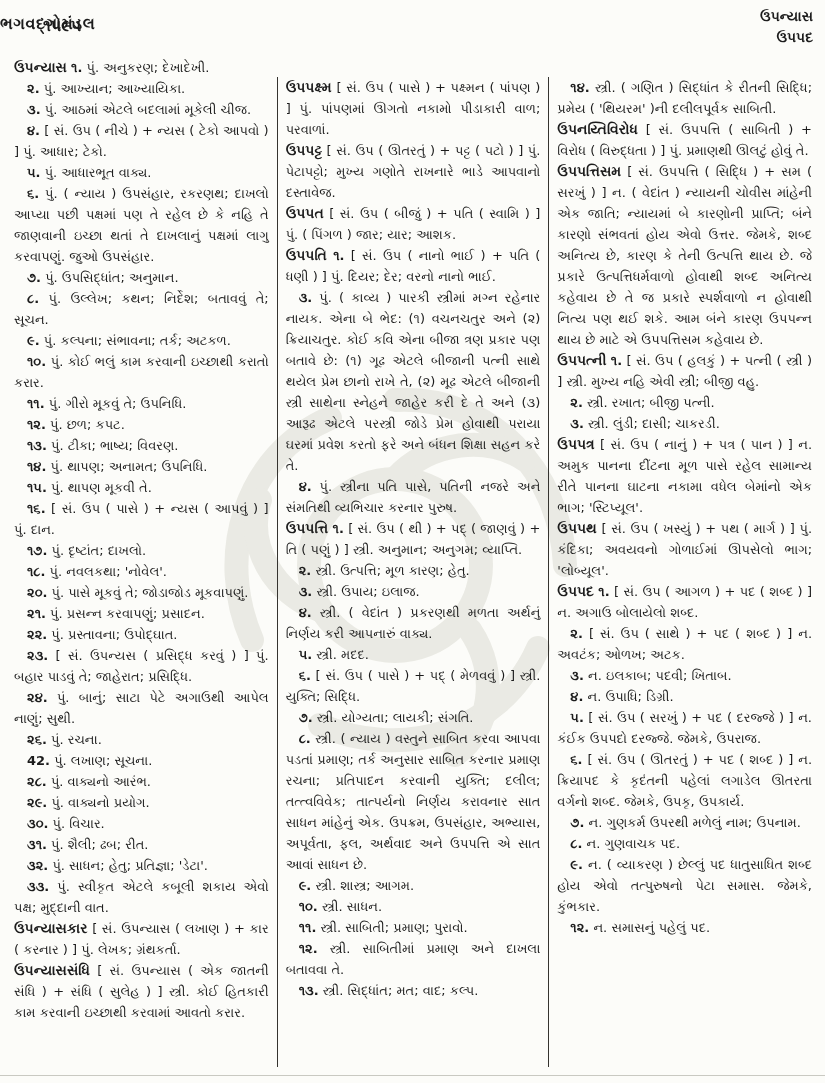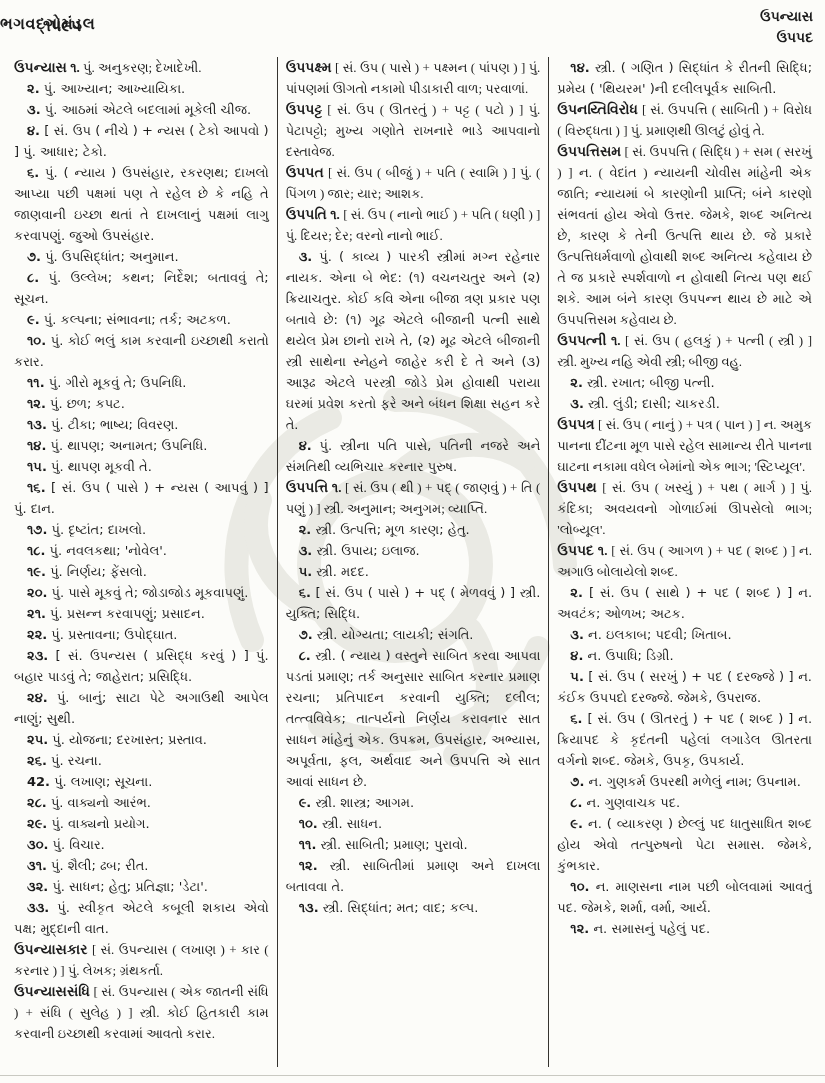--- a/index.html
+++ b/index.html
@@ -10,24 +10,24 @@
   }
   .page-number { position:absolute; left:28px; top:16px; font-weight:700; font-size:16px;margin-left:15px; }
   .page-title  { position:absolute; left:0; right:0; top:14px; text-align:left; font-weight:700; font-size:16px; letter-spacing:.5px; }
   .word-range  { position:absolute; right:12px; top:6px; text-align:right; font-weight:700; font-size:14px; line-height:21px; }
   .watermark   { position:absolute; left:170px; top:340px; z-index:0; }
   .columns {
     position:absolute; top:57px; left:6px; right:5px; bottom:16px;
     display:flex; z-index:1;
   }
   .col { flex:1 1 0; padding:0 8px; overflow:hidden; }
-  .col + .col { border-left:1.5px solid #35332f; }
+  .col + .col { border-left:1.5px solid #35332f;margin-top:20px; }
   .entry { margin:0; font-size:13px; line-height:21px; text-align:justify; }
   .sub-entry  { text-indent:13px; }
-  .head-entry { text-indent:0;font-family:Liberation Serif, serif; }
+  .head-entry { text-indent:0; }
   .hw  { font-weight:700; font-size:14px; }
   .num { font-weight:700; }
   .bottom-rule { position:absolute; left:0; right:0; bottom:7px; border-top:1px solid #c9c9c2; }
 </style>
 </head>
 <body>
 
 <div class="page">
 
   <svg class="watermark" width="450" height="450" viewBox="0 0 450 450" aria-hidden="true">
@@ -48,40 +48,39 @@
     <div>ઉપન્યાસ</div>
     <div>ઉપપદ</div>
   </div>
 
   <div class="columns" id="columns">
       <div class="col">
         <p class="entry head-entry"><b class="hw">ઉપન્યાસ</b> <b class="num">૧.</b> <span>પું. અનુકરણ; દેખાદેખી.</span></p>
         <p class="entry sub-entry"><b class="num">૨.</b> <span>પું. આખ્યાન; આખ્યાયિકા.</span></p>
         <p class="entry sub-entry"><b class="num">૩.</b> <span>પું. આઠમાં એટલે બદલામાં મૂકેલી ચીજ.</span></p>
         <p class="entry sub-entry"><b class="num">૪.</b> <span>[ સં. ઉપ ( નીચે ) + ન્યસ ( ટેકો આપવો ) ] પું. આધાર; ટેકો.</span></p>
+        <p class="entry sub-entry"><b class="num">૫.</b> <span>પું. આધારભૂત વાક્ય.</span></p>
         <p class="entry sub-entry"><b class="num">૬.</b> <span>પું. ( ન્યાય ) ઉપસંહાર, રકરણથ; દાખલો આપ્યા પછી પક્ષમાં પણ તે રહેલ છે કે નહિ તે જાણવાની ઇચ્છા થતાં તે દાખલાનું પક્ષમાં લાગુ કરવાપણું. જુઓ ઉપસંહાર.</span></p>
         <p class="entry sub-entry"><b class="num">૭.</b> <span>પું. ઉપસિદ્ધાંત; અનુમાન.</span></p>
         <p class="entry sub-entry"><b class="num">૮.</b> <span>પું. ઉલ્લેખ; કથન; નિર્દેશ; બતાવવું તે; સૂચન.</span></p>
         <p class="entry sub-entry"><b class="num">૯.</b> <span>પું. કલ્પના; સંભાવના; તર્ક; અટકળ.</span></p>
         <p class="entry sub-entry"><b class="num">૧૦.</b> <span>પું. કોઈ ભલું કામ કરવાની ઇચ્છાથી કરાતો કરાર.</span></p>
         <p class="entry sub-entry"><b class="num">૧૧.</b> <span>પું. ગીરો મૂકવું તે; ઉપનિધિ.</span></p>
         <p class="entry sub-entry"><b class="num">૧૨.</b> <span>પું. છળ; કપટ.</span></p>
         <p class="entry sub-entry"><b class="num">૧૩.</b> <span>પું. ટીકા; ભાષ્ય; વિવરણ.</span></p>
         <p class="entry sub-entry"><b class="num">૧૪.</b> <span>પું. થાપણ; અનામત; ઉપનિધિ.</span></p>
         <p class="entry sub-entry"><b class="num">૧૫.</b> <span>પું. થાપણ મૂકવી તે.</span></p>
         <p class="entry sub-entry"><b class="num">૧૬.</b> <span>[ સં. ઉપ ( પાસે ) + ન્યસ ( આપવું ) ] પું. દાન.</span></p>
         <p class="entry sub-entry"><b class="num">૧૭.</b> <span>પું. દૃષ્ટાંત; દાખલો.</span></p>
         <p class="entry sub-entry"><b class="num">૧૮.</b> <span>પું. નવલકથા; 'નોવેલ'.</span></p>
-        <p class="entry sub-entry"><b class="num">૧૯.</b> <span>પું. નિર્ણય; ફેંસલો.</span></p>
         <p class="entry sub-entry"><b class="num">૨૦.</b> <span>પું. પાસે મૂકવું તે; જોડાજોડ મૂકવાપણું.</span></p>
         <p class="entry sub-entry"><b class="num">૨૧.</b> <span>પું. પ્રસન્ન કરવાપણું; પ્રસાદન.</span></p>
         <p class="entry sub-entry"><b class="num">૨૨.</b> <span>પું. પ્રસ્તાવના; ઉપોદ્ઘાત.</span></p>
         <p class="entry sub-entry"><b class="num">૨૩.</b> <span>[ સં. ઉપન્યસ ( પ્રસિદ્ધ કરવું ) ] પું. બહાર પાડવું તે; જાહેરાત; પ્રસિદ્ધિ.</span></p>
         <p class="entry sub-entry"><b class="num">૨૪.</b> <span>પું. બાનું; સાટા પેટે અગાઉથી આપેલ નાણું; સુથી.</span></p>
-        <p class="entry sub-entry"><b class="num">૨૫.</b> <span>પું. યોજના; દરખાસ્ત; પ્રસ્તાવ.</span></p>
         <p class="entry sub-entry"><b class="num">૨૬.</b> <span>પું. રચના.</span></p>
         <p class="entry sub-entry"><b class="num">42.</b> <span>પું. લખાણ; સૂચના.</span></p>
         <p class="entry sub-entry"><b class="num">૨૮.</b> <span>પું. વાક્યનો આરંભ.</span></p>
         <p class="entry sub-entry"><b class="num">૨૯.</b> <span>પું. વાક્યનો પ્રયોગ.</span></p>
         <p class="entry sub-entry"><b class="num">૩૦.</b> <span>પું. વિચાર.</span></p>
         <p class="entry sub-entry"><b class="num">૩૧.</b> <span>પું. શૈલી; ઢબ; રીત.</span></p>
         <p class="entry sub-entry"><b class="num">૩૨.</b> <span>પું. સાધન; હેતુ; પ્રતિજ્ઞા; 'ડેટા'.</span></p>
         <p class="entry sub-entry"><b class="num">૩૩.</b> <span>પું. સ્વીકૃત એટલે કબૂલી શકાય એવો પક્ષ; મુદ્દાની વાત.</span></p>
         <p class="entry head-entry"><b class="hw">ઉપન્યાસકાર</b> <span>[ સં. ઉપન્યાસ ( લખાણ ) + કાર ( કરનાર ) ] પું. લેખક; ગ્રંથકર્તા.</span></p>
         <p class="entry head-entry"><b class="hw">ઉપન્યાસસંધિ</b> <span>[ સં. ઉપન્યાસ ( એક જાતની સંધિ ) + સંધિ ( સુલેહ ) ] સ્ત્રી. કોઈ હિતકારી કામ કરવાની ઇચ્છાથી કરવામાં આવતો કરાર.</span></p>
@@ -89,20 +88,21 @@
       <div class="col">
         <p class="entry head-entry"><b class="hw">ઉપપક્ષ્મ</b> <span>[ સં. ઉપ ( પાસે ) + પક્ષ્મન ( પાંપણ ) ] પું. પાંપણમાં ઊગતો નકામો પીડાકારી વાળ; પરવાળાં.</span></p>
         <p class="entry head-entry"><b class="hw">ઉપપટ્ટ</b> <span>[ સં. ઉપ ( ઊતરતું ) + પટ્ટ ( પટો ) ] પું. પેટાપટ્ટો; મુખ્ય ગણોતે રાખનારે ભાડે આપવાનો દસ્તાવેજ.</span></p>
         <p class="entry head-entry"><b class="hw">ઉપપત</b> <span>[ સં. ઉપ ( બીજું ) + પતિ ( સ્વામિ ) ] પું. ( પિંગળ ) જાર; યાર; આશક.</span></p>
         <p class="entry head-entry"><b class="hw">ઉપપતિ</b> <b class="num">૧.</b> <span>[ સં. ઉપ ( નાનો ભાઈ ) + પતિ ( ધણી ) ] પું. દિયર; દેર; વરનો નાનો ભાઈ.</span></p>
         <p class="entry sub-entry"><b class="num">૩.</b> <span>પું. ( કાવ્ય ) પારકી સ્ત્રીમાં મગ્ન રહેનાર નાયક. એના બે ભેદ: (૧) વચનચતુર અને (૨) ક્રિયાચતુર. કોઈ કવિ એના બીજા ત્રણ પ્રકાર પણ બતાવે છે: (૧) ગૂઢ એટલે બીજાની પત્ની સાથે થયેલ પ્રેમ છાનો રાખે તે, (૨) મૂઢ એટલે બીજાની સ્ત્રી સાથેના સ્નેહને જાહેર કરી દે તે અને (૩) આરૂઢ એટલે પરસ્ત્રી જોડે પ્રેમ હોવાથી પરાયા ઘરમાં પ્રવેશ કરતો ફરે અને બંધન શિક્ષા સહન કરે તે.</span></p>
         <p class="entry sub-entry"><b class="num">૪.</b> <span>પું. સ્ત્રીના પતિ પાસે, પતિની નજરે અને સંમતિથી વ્યભિચાર કરનાર પુરુષ.</span></p>
         <p class="entry head-entry"><b class="hw">ઉપપત્તિ</b> <b class="num">૧.</b> <span>[ સં. ઉપ ( થી ) + પદ્ ( જાણવું ) + તિ ( પણું ) ] સ્ત્રી. અનુમાન; અનુગમ; વ્યાપ્તિ.</span></p>
         <p class="entry sub-entry"><b class="num">૨.</b> <span>સ્ત્રી. ઉત્પત્તિ; મૂળ કારણ; હેતુ.</span></p>
         <p class="entry sub-entry"><b class="num">૩.</b> <span>સ્ત્રી. ઉપાય; ઇલાજ.</span></p>
+        <p class="entry sub-entry"><b class="num">૪.</b> <span>સ્ત્રી. ( વેદાંત ) પ્રકરણથી મળતા અર્થનું નિર્ણય કરી આપનારું વાક્ય.</span></p>
         <p class="entry sub-entry"><b class="num">૫.</b> <span>સ્ત્રી. મદદ.</span></p>
         <p class="entry sub-entry"><b class="num">૬.</b> <span>[ સં. ઉપ ( પાસે ) + પદ્ ( મેળવવું ) ] સ્ત્રી. યુક્તિ; સિદ્ધિ.</span></p>
         <p class="entry sub-entry"><b class="num">૭.</b> <span>સ્ત્રી. યોગ્યતા; લાયકી; સંગતિ.</span></p>
         <p class="entry sub-entry"><b class="num">૮.</b> <span>સ્ત્રી. ( ન્યાય ) વસ્તુને સાબિત કરવા આપવા પડતાં પ્રમાણ; તર્ક અનુસાર સાબિત કરનાર પ્રમાણ રચના; પ્રતિપાદન કરવાની યુક્તિ; દલીલ; તત્ત્વવિવેક; તાત્પર્યનો નિર્ણય કરાવનાર સાત સાધન માંહેનું એક. ઉપક્રમ, ઉપસંહાર, અભ્યાસ, અપૂર્વતા, ફલ, અર્થવાદ અને ઉપપત્તિ એ સાત આવાં સાધન છે.</span></p>
         <p class="entry sub-entry"><b class="num">૯.</b> <span>સ્ત્રી. શાસ્ત્ર; આગમ.</span></p>
         <p class="entry sub-entry"><b class="num">૧૦.</b> <span>સ્ત્રી. સાધન.</span></p>
         <p class="entry sub-entry"><b class="num">૧૧.</b> <span>સ્ત્રી. સાબિતી; પ્રમાણ; પુરાવો.</span></p>
         <p class="entry sub-entry"><b class="num">૧૨.</b> <span>સ્ત્રી. સાબિતીમાં પ્રમાણ અને દાખલા બતાવવા તે.</span></p>
         <p class="entry sub-entry"><b class="num">૧૩.</b> <span>સ્ત્રી. સિદ્ધાંત; મત; વાદ; કલ્પ.</span></p>
       </div>
@@ -117,19 +117,18 @@
         <p class="entry head-entry"><b class="hw">ઉપપથ</b> <span>[ સં. ઉપ ( ખસ્યું ) + પથ ( માર્ગ ) ] પું. કંદિકા; અવયવનો ગોળાઈમાં ઊપસેલો ભાગ; 'લોબ્યૂલ'.</span></p>
         <p class="entry head-entry"><b class="hw">ઉપપદ</b> <b class="num">૧.</b> <span>[ સં. ઉપ ( આગળ ) + પદ ( શબ્દ ) ] ન. અગાઉ બોલાયેલો શબ્દ.</span></p>
         <p class="entry sub-entry"><b class="num">૨.</b> <span>[ સં. ઉપ ( સાથે ) + પદ ( શબ્દ ) ] ન. અવટંક; ઓળખ; અટક.</span></p>
         <p class="entry sub-entry"><b class="num">૩.</b> <span>ન. ઇલકાબ; પદવી; ખિતાબ.</span></p>
         <p class="entry sub-entry"><b class="num">૪.</b> <span>ન. ઉપાધિ; ડિગ્રી.</span></p>
         <p class="entry sub-entry"><b class="num">૫.</b> <span>[ સં. ઉપ ( સરખું ) + પદ ( દરજ્જે ) ] ન. કંઈક ઉપપદો દરજ્જે. જેમકે, ઉપરાજ.</span></p>
         <p class="entry sub-entry"><b class="num">૬.</b> <span>[ સં. ઉપ ( ઊતરતું ) + પદ ( શબ્દ ) ] ન. ક્રિયાપદ કે કૃદંતની પહેલાં લગાડેલ ઊતરતા વર્ગનો શબ્દ. જેમકે, ઉપકૃ, ઉપકાર્ય.</span></p>
         <p class="entry sub-entry"><b class="num">૭.</b> <span>ન. ગુણકર્મ ઉપરથી મળેલું નામ; ઉપનામ.</span></p>
         <p class="entry sub-entry"><b class="num">૮.</b> <span>ન. ગુણવાચક પદ.</span></p>
         <p class="entry sub-entry"><b class="num">૯.</b> <span>ન. ( વ્યાકરણ ) છેલ્લું પદ ધાતુસાધિત શબ્દ હોય એવો તત્પુરુષનો પેટા સમાસ. જેમકે, કુંભકાર.</span></p>
-        <p class="entry sub-entry"><b class="num">૧૦.</b> <span>ન. માણસના નામ પછી બોલવામાં આવતું પદ. જેમકે, શર્મા, વર્મા, આર્ય.</span></p>
         <p class="entry sub-entry"><b class="num">૧૨.</b> <span>ન. સમાસનું પહેલું પદ.</span></p>
       </div>
     </div>
 
   <div class="bottom-rule"></div>
 </div>
 
 </body></html>

